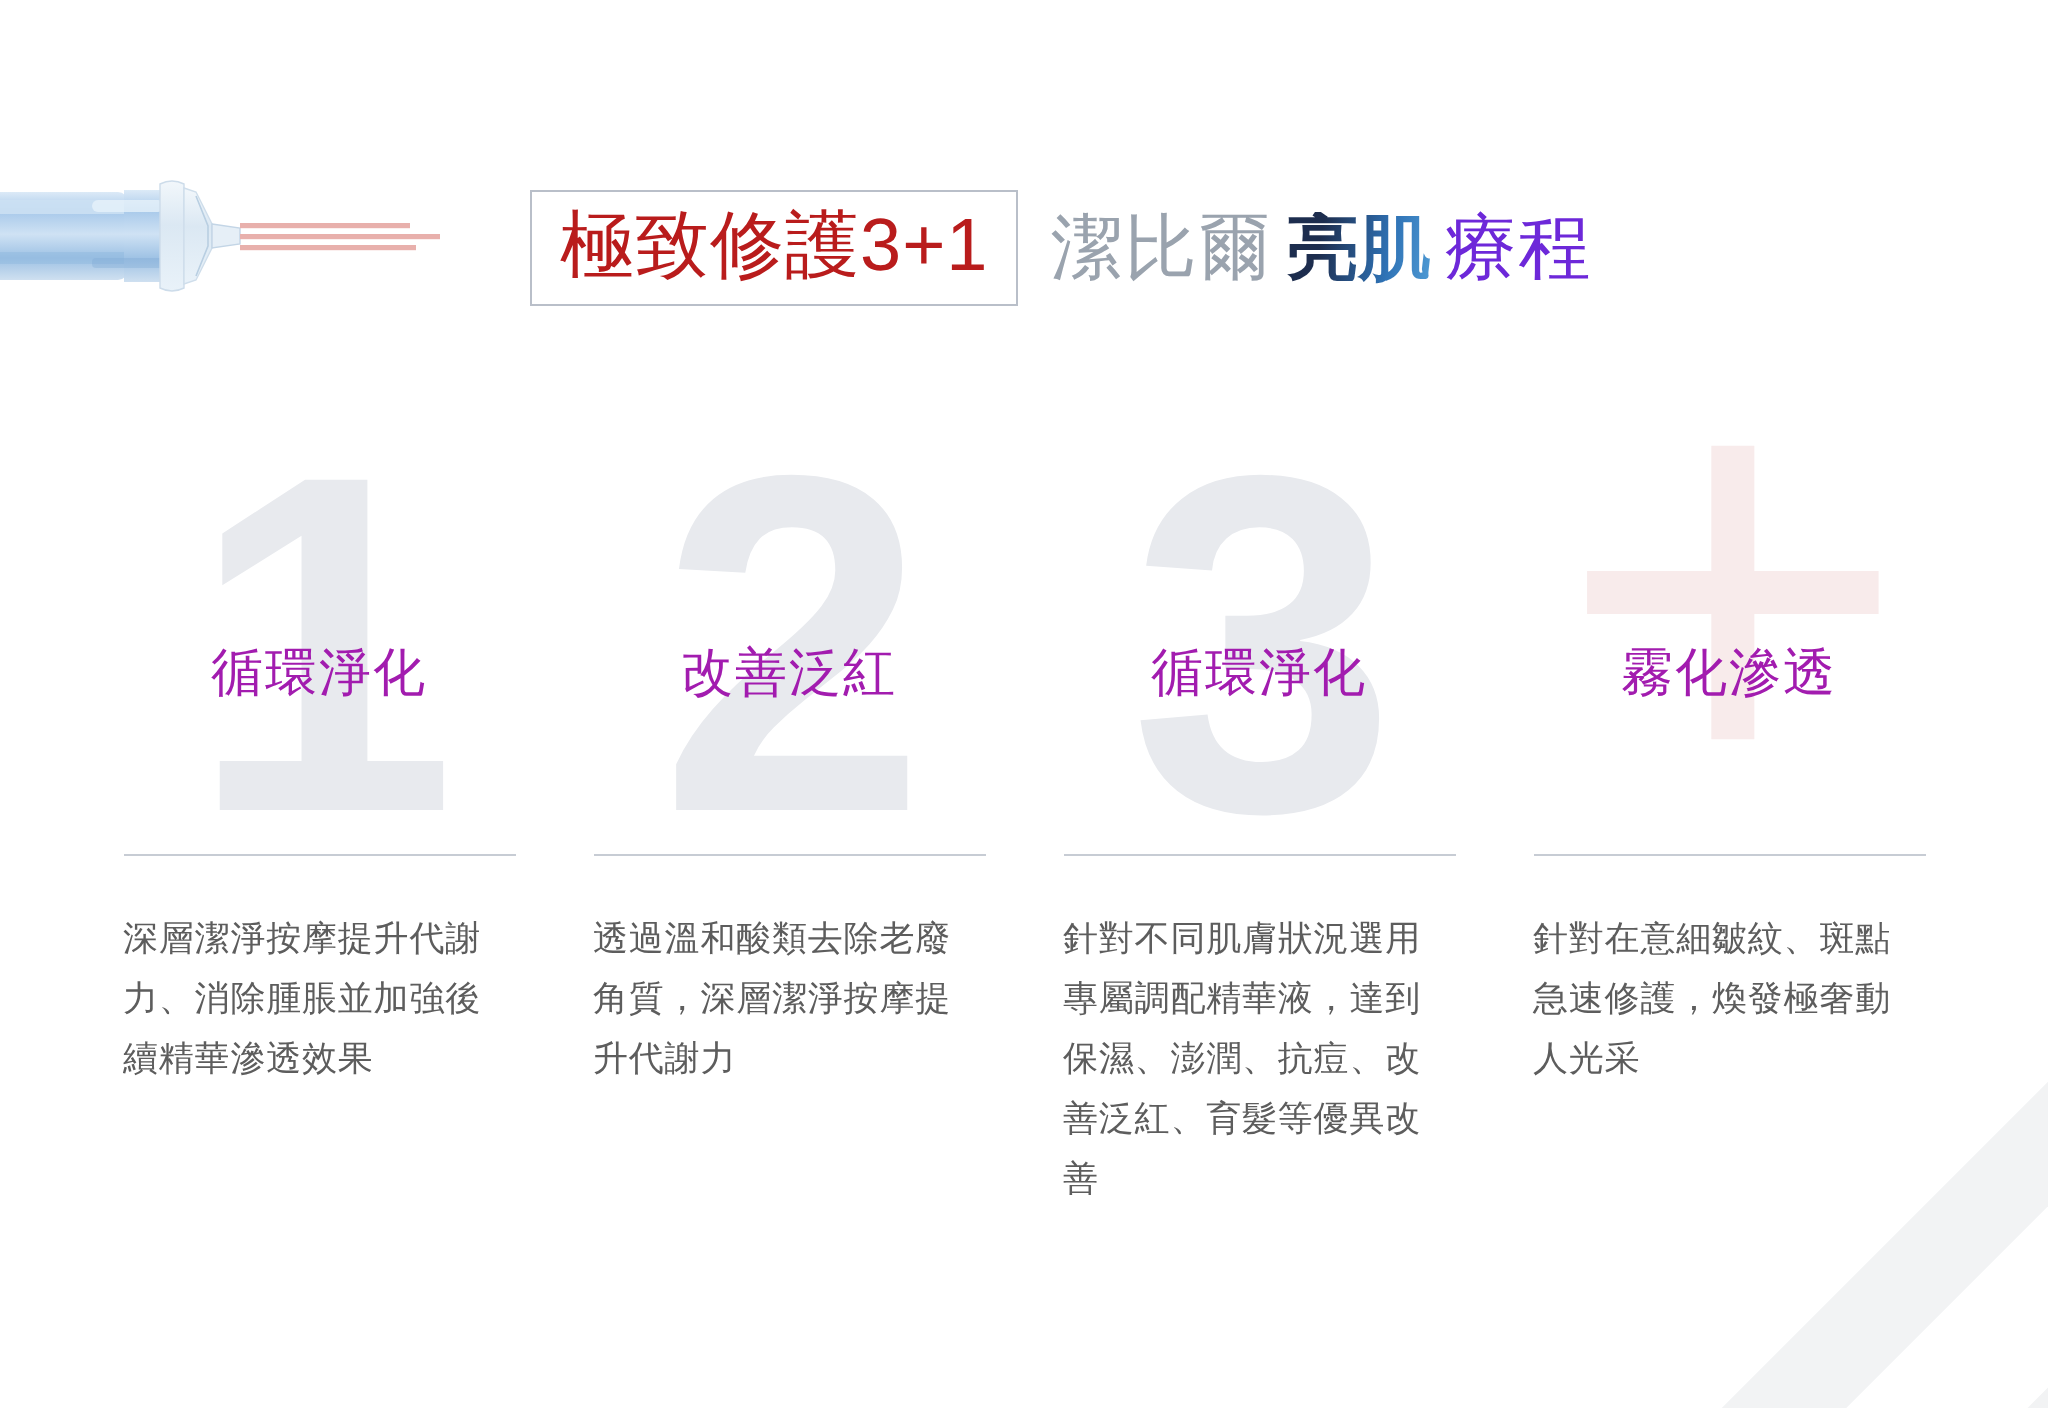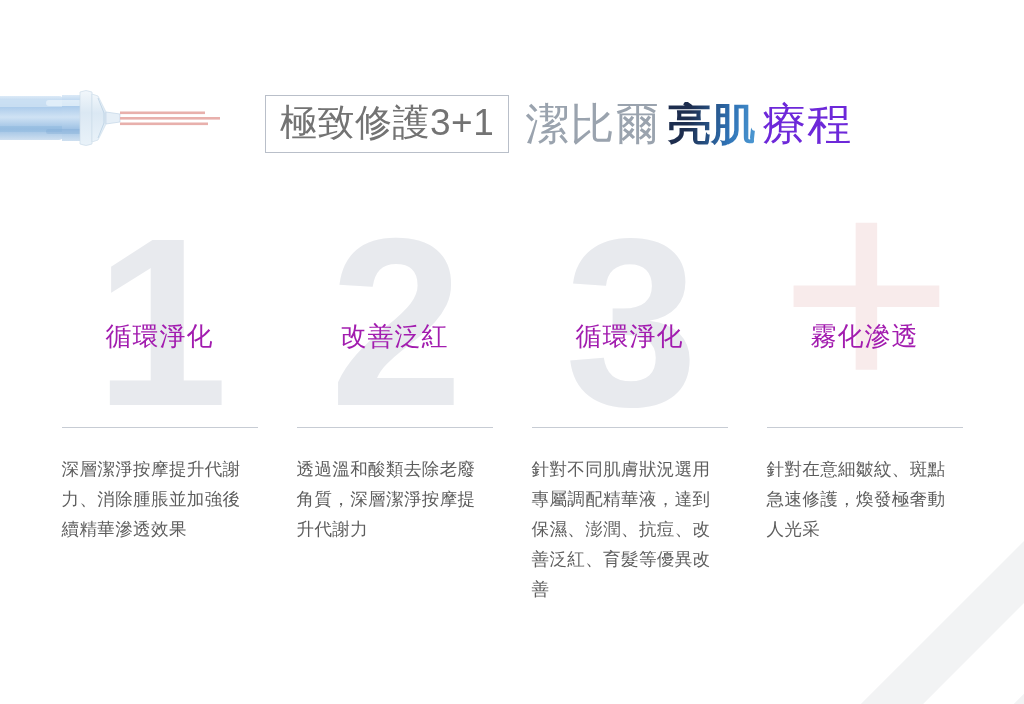--- a/index.html
+++ b/index.html
@@ -79,27 +79,27 @@
     border: 1px solid #b9bfc9;
     padding: 2px 14px 6px 14px;
     box-sizing: border-box;
     height: 58px;
     display: flex;
     align-items: center;
   }
   .title-box-text {
     font-size: 37px;
     line-height: 1;
-    color: #737373;
+    color: #b91c1c;
     letter-spacing: 0.5px;
     white-space: nowrap;
   }
   .title-rest {
     margin-left: 16px;
-    font-size: 44px;
+    font-size: 36px;
     line-height: 1;
     white-space: nowrap;
     display: flex;
     align-items: baseline;
   }
   .title-brand {
     color: #9aa3ae;
     letter-spacing: 1px;
   }
   .title-accent {

